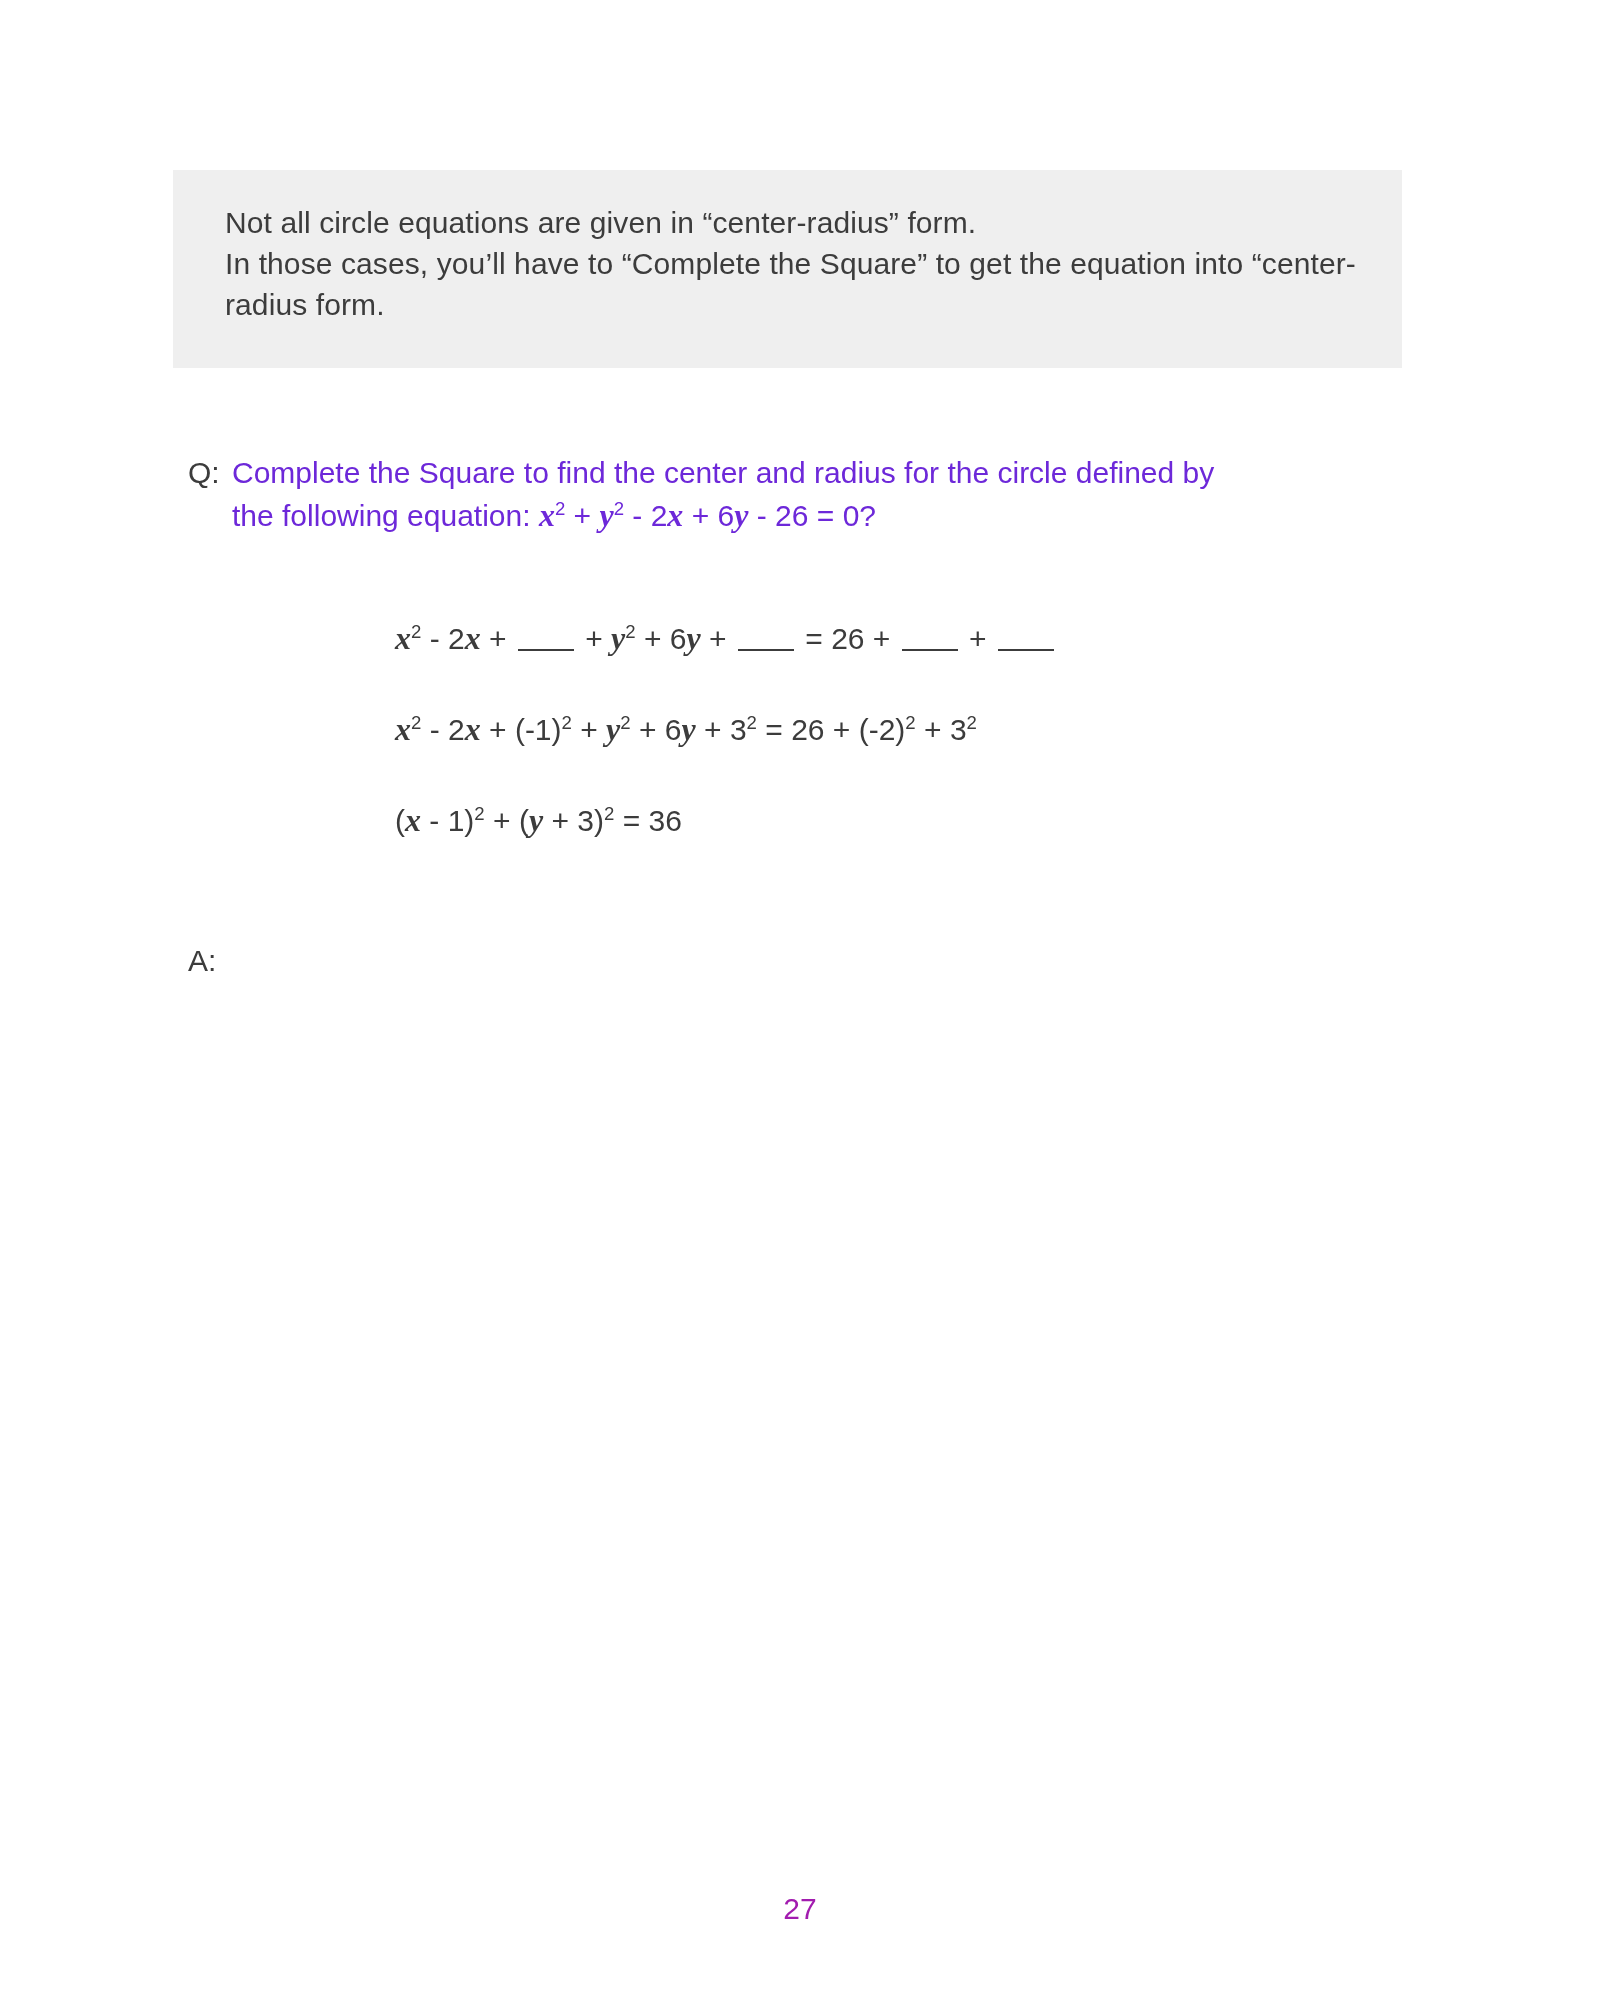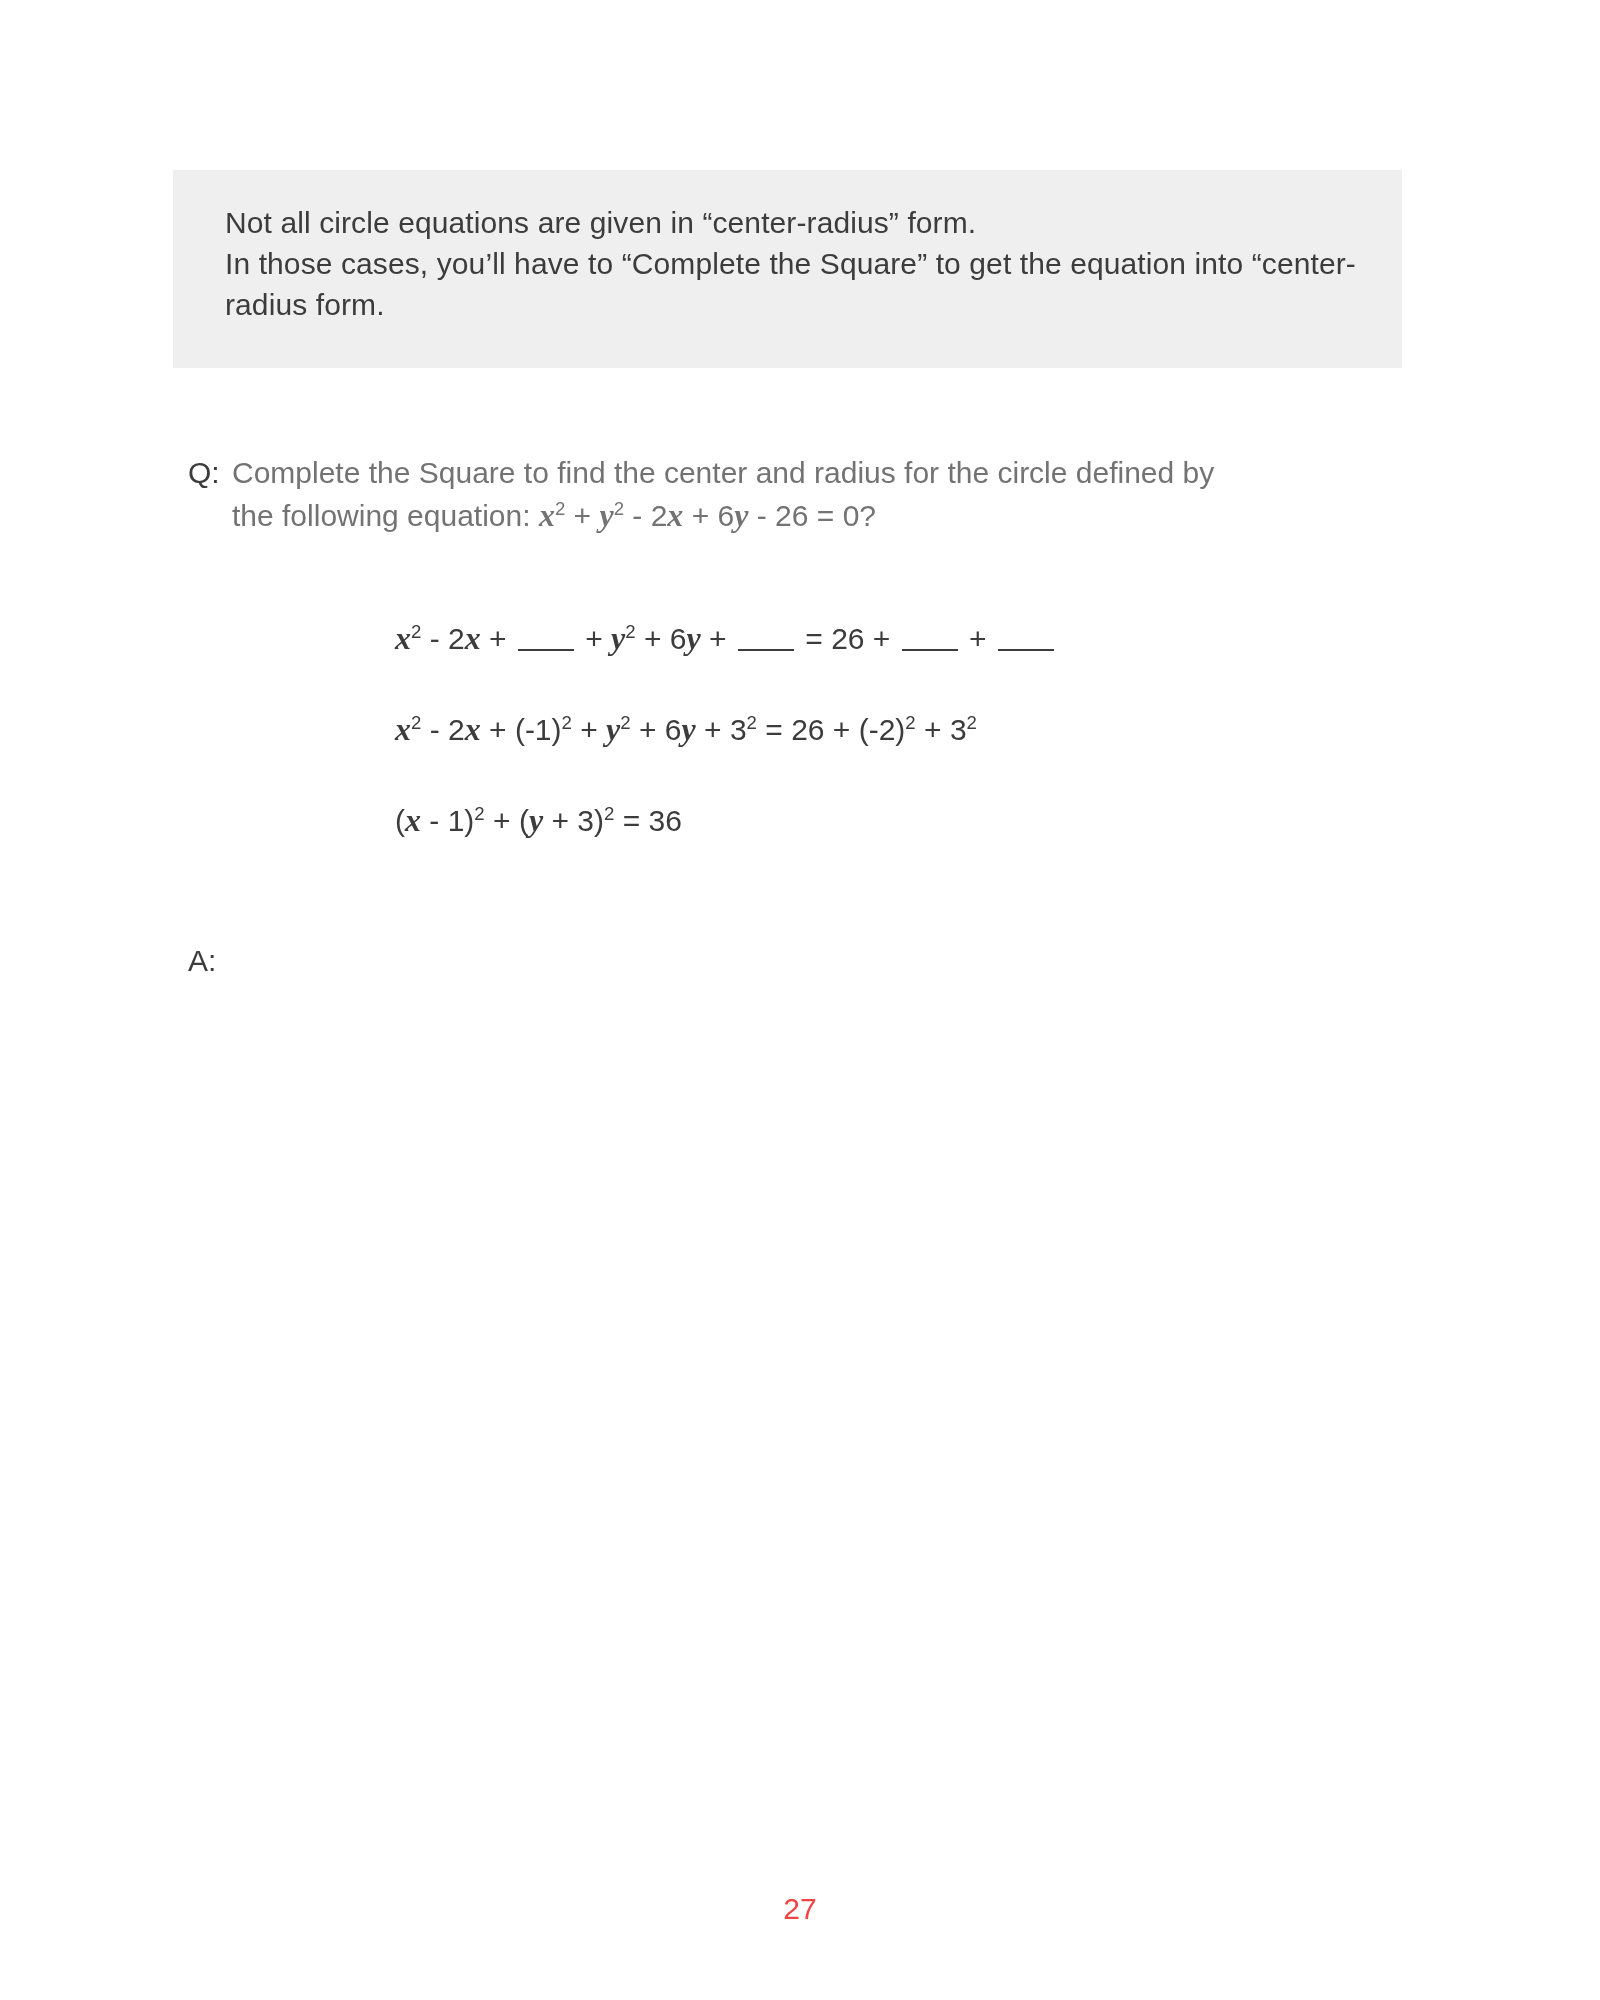--- a/index.html
+++ b/index.html
@@ -51,21 +51,21 @@
   .qa-label {
     font-size: 30px;
     line-height: 42px;
     width: 44px;
     flex: 0 0 44px;
     color: #3c3c3c;
   }
   .qa-body {
     font-size: 30px;
     line-height: 42px;
-    color: #737373;
+    color: #6d28d9;
     max-width: 1010px;
   }
   #question-row {
     left: 188px;
     top: 452px;
   }
   #answer-row {
     left: 188px;
     top: 940px;
   }
@@ -109,21 +109,21 @@
   }
 
   
   .page-number {
     position: absolute;
     left: 0;
     right: 0;
     top: 1892px;
     text-align: center;
     font-size: 30px;
-    color: #ef4444;
+    color: #a21caf;
   }
 </style>
 </head>
 <body>
 
 <div class="page">
 
   <div class="callout">
     <div class="callout-line">Not all circle equations are given in “center-radius” form.</div>
     <div class="callout-line second">In those cases, you’ll have to “Complete the Square” to get the equation into “center-radius form.</div>

